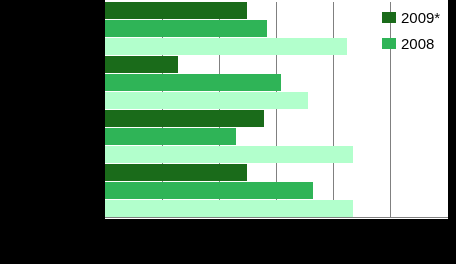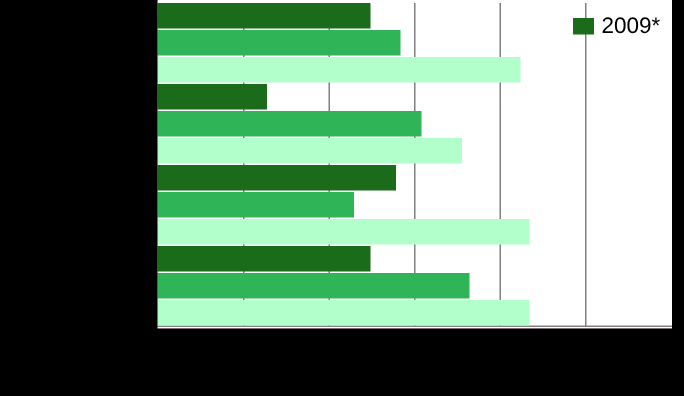--- a/index.html
+++ b/index.html
@@ -11,21 +11,21 @@
     width: 456px;
     height: 264px;
     overflow: hidden;
     font-family: "Liberation Sans", sans-serif;
   }
 
   #chart-root {
     position: relative;
     width: 456px;
     height: 264px;
-    background: #f9a8d4;
+    background: #0369a1;
   }
 
   
   .figure-canvas {
     position: absolute;
     left: 105px;
     top: 0px;
     width: 343px;
     height: 219px;
     background: #ffffff;
@@ -147,19 +147,23 @@
       <div class="bar" style="top: 164px; width: 142px; background: rgb(26, 107, 26);"></div>
       <div class="bar" style="top: 182px; width: 208px; background: rgb(47, 180, 87);"></div>
       <div class="bar" style="top: 200px; width: 248px; background: rgb(178, 255, 204);"></div>
     </div>
 
   <div class="legend" id="legend">
       <div class="legend-row">
         <div class="legend-swatch" style="background: rgb(26, 107, 26);"></div>
         <span class="legend-label">2009*</span>
       </div>
+      <div class="legend-row">
+        <div class="legend-swatch" style="background: rgb(47, 180, 87);"></div>
+        <span class="legend-label">2008</span>
+      </div>
     </div>
 
   <div class="mask mask-left"></div>
   <div class="mask mask-bottom"></div>
   <div class="mask mask-right"></div>
 
 </div>
 
 </body></html>

